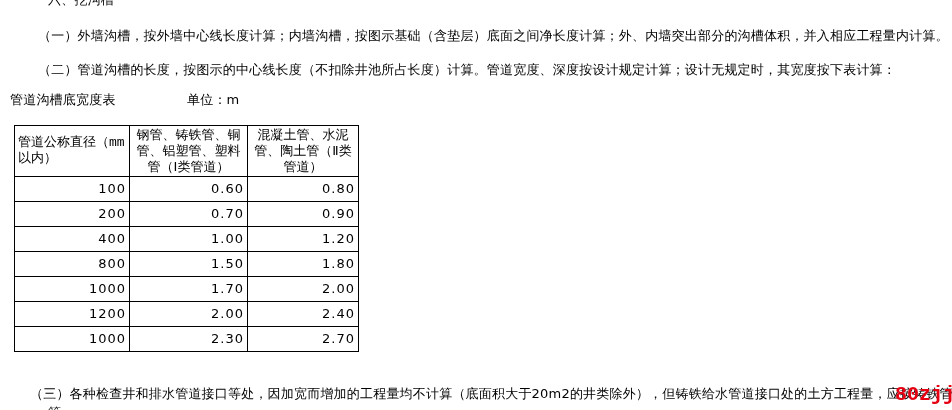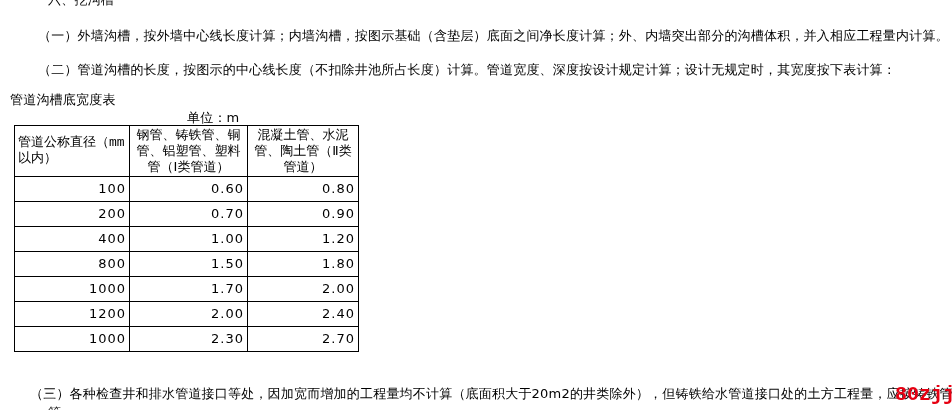--- a/index.html
+++ b/index.html
@@ -12,21 +12,21 @@
     overflow:hidden;
   }
   .abs { position:absolute;padding-left:40px; }
   .line { white-space:nowrap; letter-spacing:0.2px; }
   .clip-line { overflow:hidden; width:944px; }
   #heading-clipped { top:-9px; left:8px; }
   #para-1 { top:27px; left:8px; padding-left:30px; }
   #para-2 { top:61px; left:8px; padding-left:30px; }
   #caption-row { top:91px; left:0; width:952px; height:16px; }
   #caption-title { position:absolute; left:10px; top:0; }
-  #caption-unit  { position:absolute; left:187px; top:18px; }
+  #caption-unit  { position:absolute; left:187px; top:0; }
   #para-3-line1 { top:385px; left:8px; padding-left:22px; }
   #para-3-line2 { top:404px; left:8px; }
   table#width-table {
     position:absolute; left:14px; top:125px;
     border-collapse:collapse;
     table-layout:fixed;
   }
   #width-table td, #width-table th {
     border:1px solid #000000;
     font-weight:normal;

